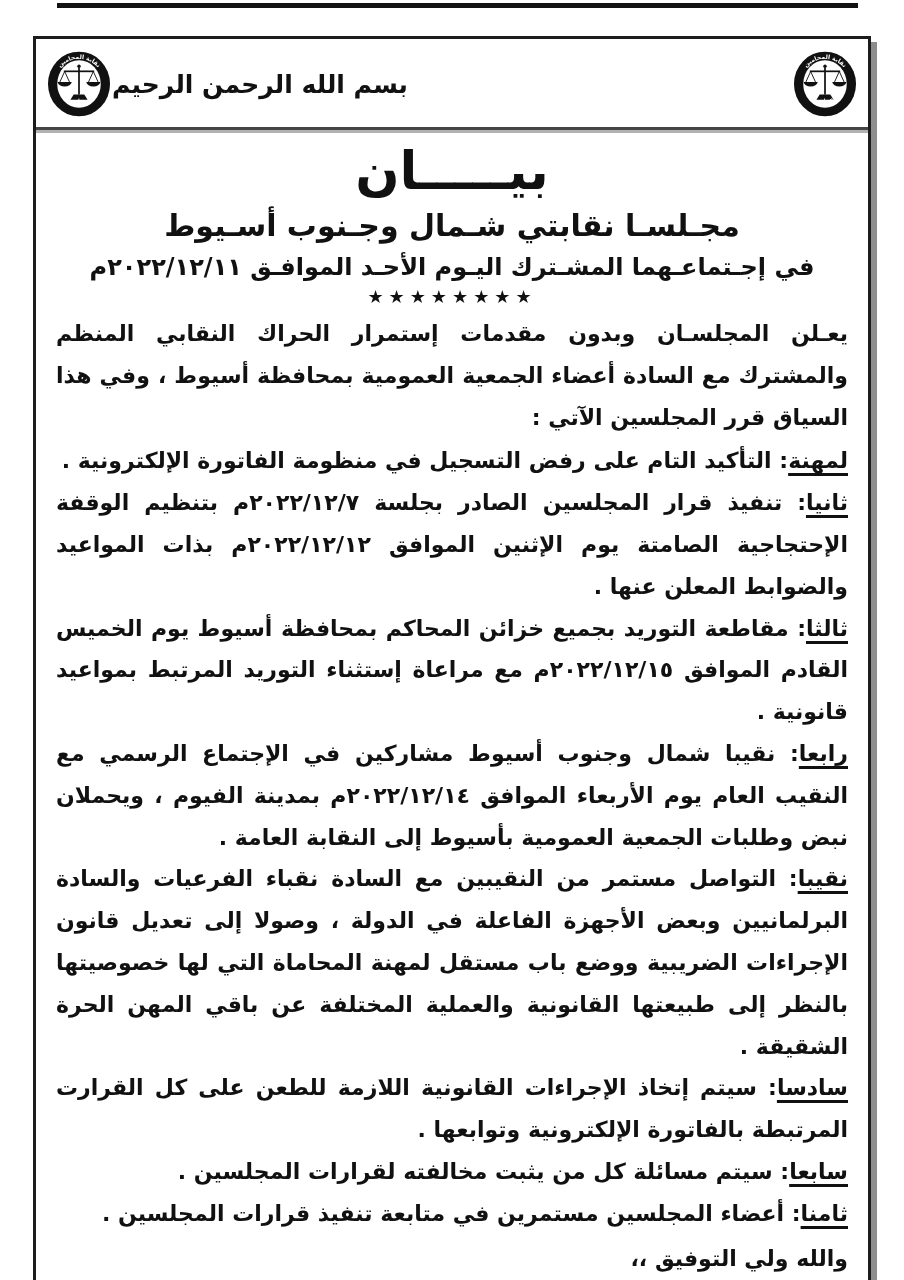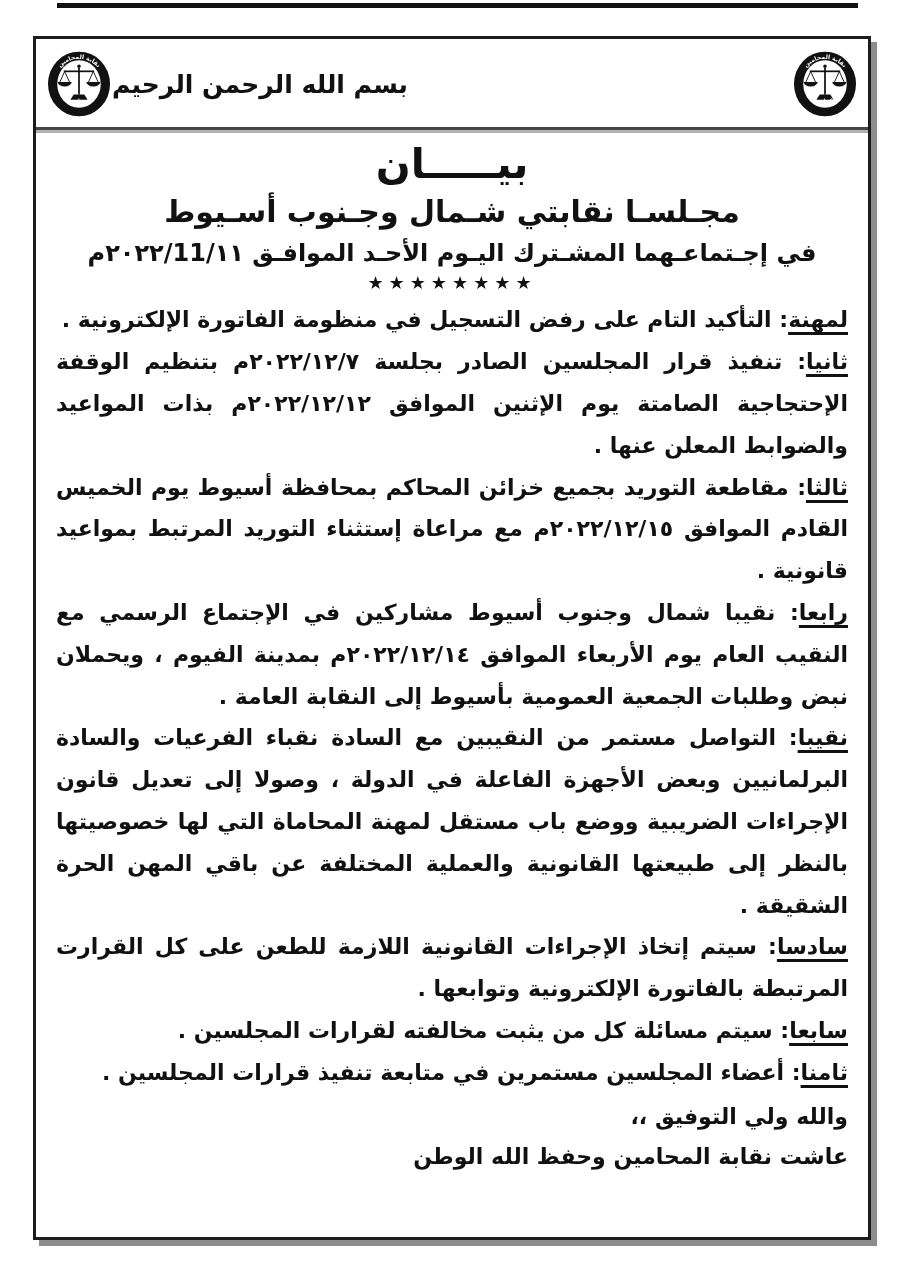--- a/index.html
+++ b/index.html
@@ -57,21 +57,21 @@
     font-size: 25px;
   }
   .divider {
     height: 6px;
     background: linear-gradient(to bottom, #454545 0%, #454545 55%, #b2b2b2 55%, #b2b2b2 100%);
   }
   main {
     padding: 2px 20px 12px 20px;
   }
   .t-main {
-    font-size: 41px;
+    font-size: 52px;
     font-weight: bold;
     text-align: center;
     margin: 4px 0 0 0;
     line-height: 1.25;
   }
   .t-sub {
     font-size: 30px;
     font-weight: bold;
     text-align: center;
     margin: 2px 0 0 0;
@@ -180,23 +180,24 @@
       </div>
 
     </header>
 
     <div class="divider"></div>
 
     <main>
 
       <h1 class="t-main">بيـــــان</h1>
       <h2 class="t-sub">مجـلسـا نقابتي شـمال وجـنوب أسـيوط</h2>
-      <h3 class="t-date">في إجـتماعـهما المشـترك اليـوم الأحـد الموافـق ٢٠٢٢/11/١١م</h3>
+      <h3 class="t-date">في إجـتماعـهما المشـترك اليـوم الأحـد الموافـق ٢٠٢٢/١٢/١١م</h3>
       <div class="stars">★★★★★★★★</div>
 
+      <p class="body-p intro">يعـلن المجلسـان وبدون مقدمات إستمرار الحراك النقابي المنظم والمشترك مع السادة أعضاء الجمعية العمومية بمحافظة أسيوط ، وفي هذا السياق قرر المجلسين الآتي :</p>
 
       <div>
         <p class="body-p item"><span class="item-label">لمهنة</span><span>: </span><span>التأكيد التام على رفض التسجيل في منظومة الفاتورة الإلكترونية .</span></p>
         <p class="body-p item"><span class="item-label">ثانيا</span><span>: </span><span>تنفيذ قرار المجلسين الصادر بجلسة ٢٠٢٢/١٢/٧م بتنظيم الوقفة الإحتجاجية الصامتة يوم الإثنين الموافق ٢٠٢٢/١٢/١٢م بذات المواعيد والضوابط المعلن عنها .</span></p>
         <p class="body-p item"><span class="item-label">ثالثا</span><span>: </span><span>مقاطعة التوريد بجميع خزائن المحاكم بمحافظة أسيوط يوم الخميس القادم الموافق ٢٠٢٢/١٢/١٥م مع مراعاة إستثناء التوريد المرتبط بمواعيد قانونية .</span></p>
         <p class="body-p item"><span class="item-label">رابعا</span><span>: </span><span>نقيبا شمال وجنوب أسيوط مشاركين في الإجتماع الرسمي مع النقيب العام يوم الأربعاء الموافق ٢٠٢٢/١٢/١٤م بمدينة الفيوم ، ويحملان نبض وطلبات الجمعية العمومية بأسيوط إلى النقابة العامة .</span></p>
         <p class="body-p item"><span class="item-label">نقيبا</span><span>: </span><span>التواصل مستمر من النقيبين مع السادة نقباء الفرعيات والسادة البرلمانيين وبعض الأجهزة الفاعلة في الدولة ، وصولا إلى تعديل قانون الإجراءات الضريبية ووضع باب مستقل لمهنة المحاماة التي لها خصوصيتها بالنظر إلى طبيعتها القانونية والعملية المختلفة عن باقي المهن الحرة الشقيقة .</span></p>
         <p class="body-p item"><span class="item-label">سادسا</span><span>: </span><span>سيتم إتخاذ الإجراءات القانونية اللازمة للطعن على كل القرارت المرتبطة بالفاتورة الإلكترونية وتوابعها .</span></p>
         <p class="body-p item"><span class="item-label">سابعا</span><span>: </span><span>سيتم مسائلة كل من يثبت مخالفته لقرارات المجلسين .</span></p>
         <p class="body-p item"><span class="item-label">ثامنا</span><span>: </span><span>أعضاء المجلسين مستمرين في متابعة تنفيذ قرارات المجلسين .</span></p>

